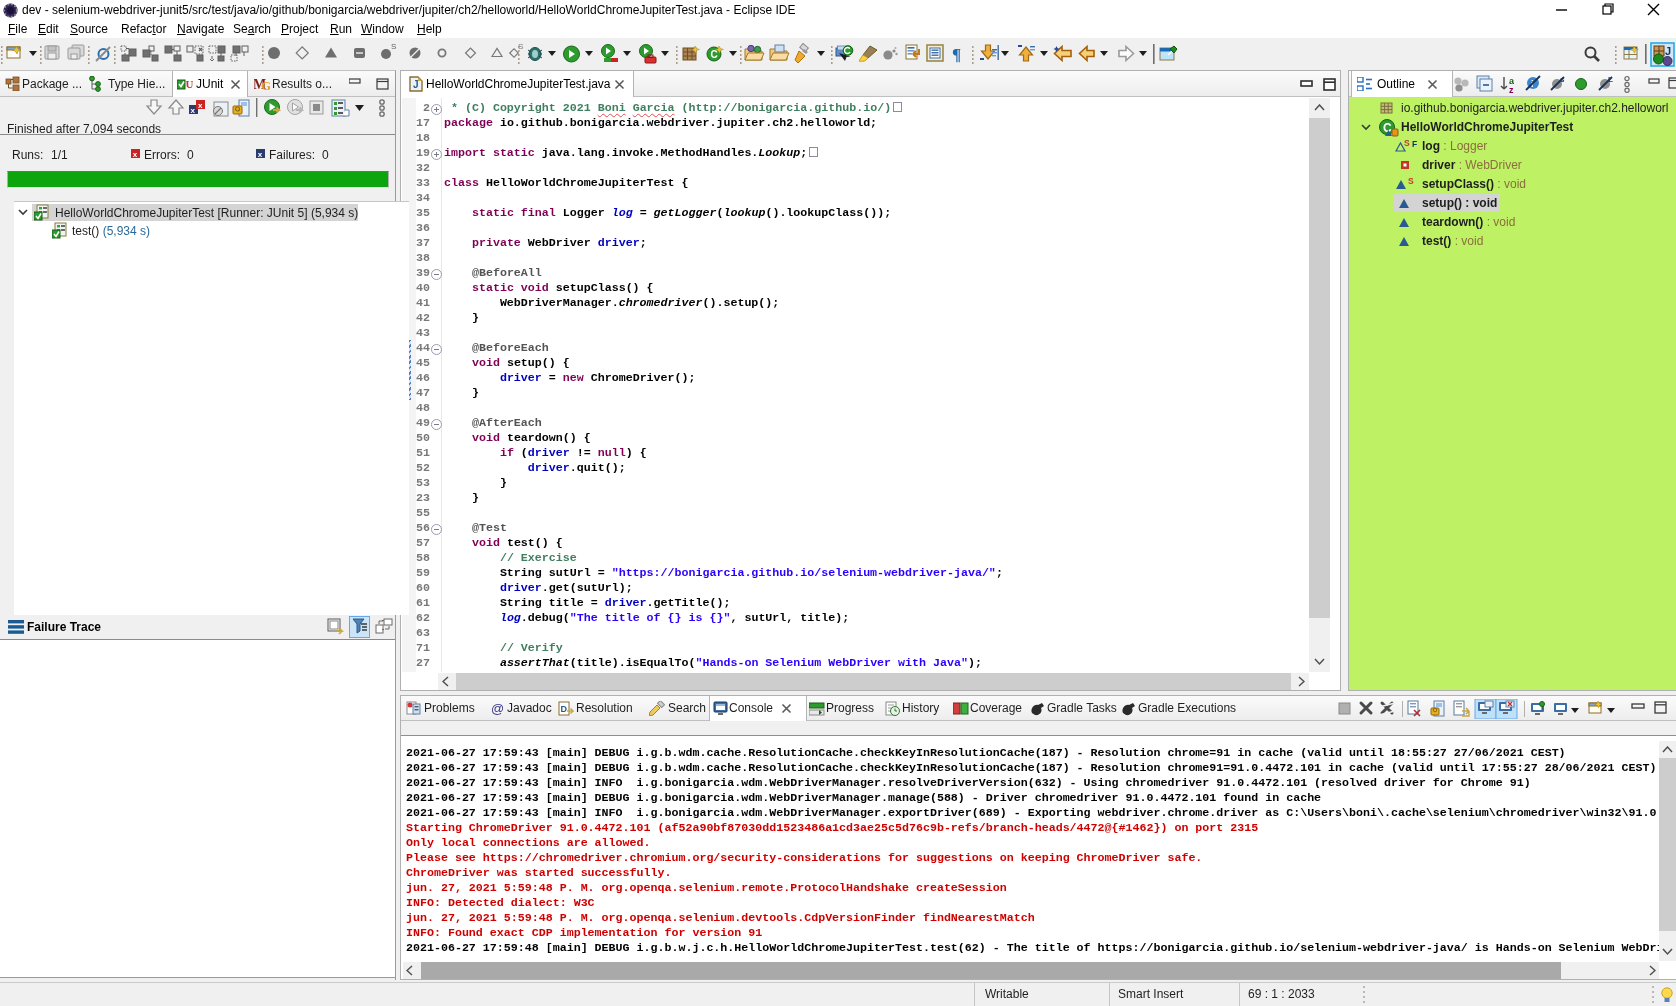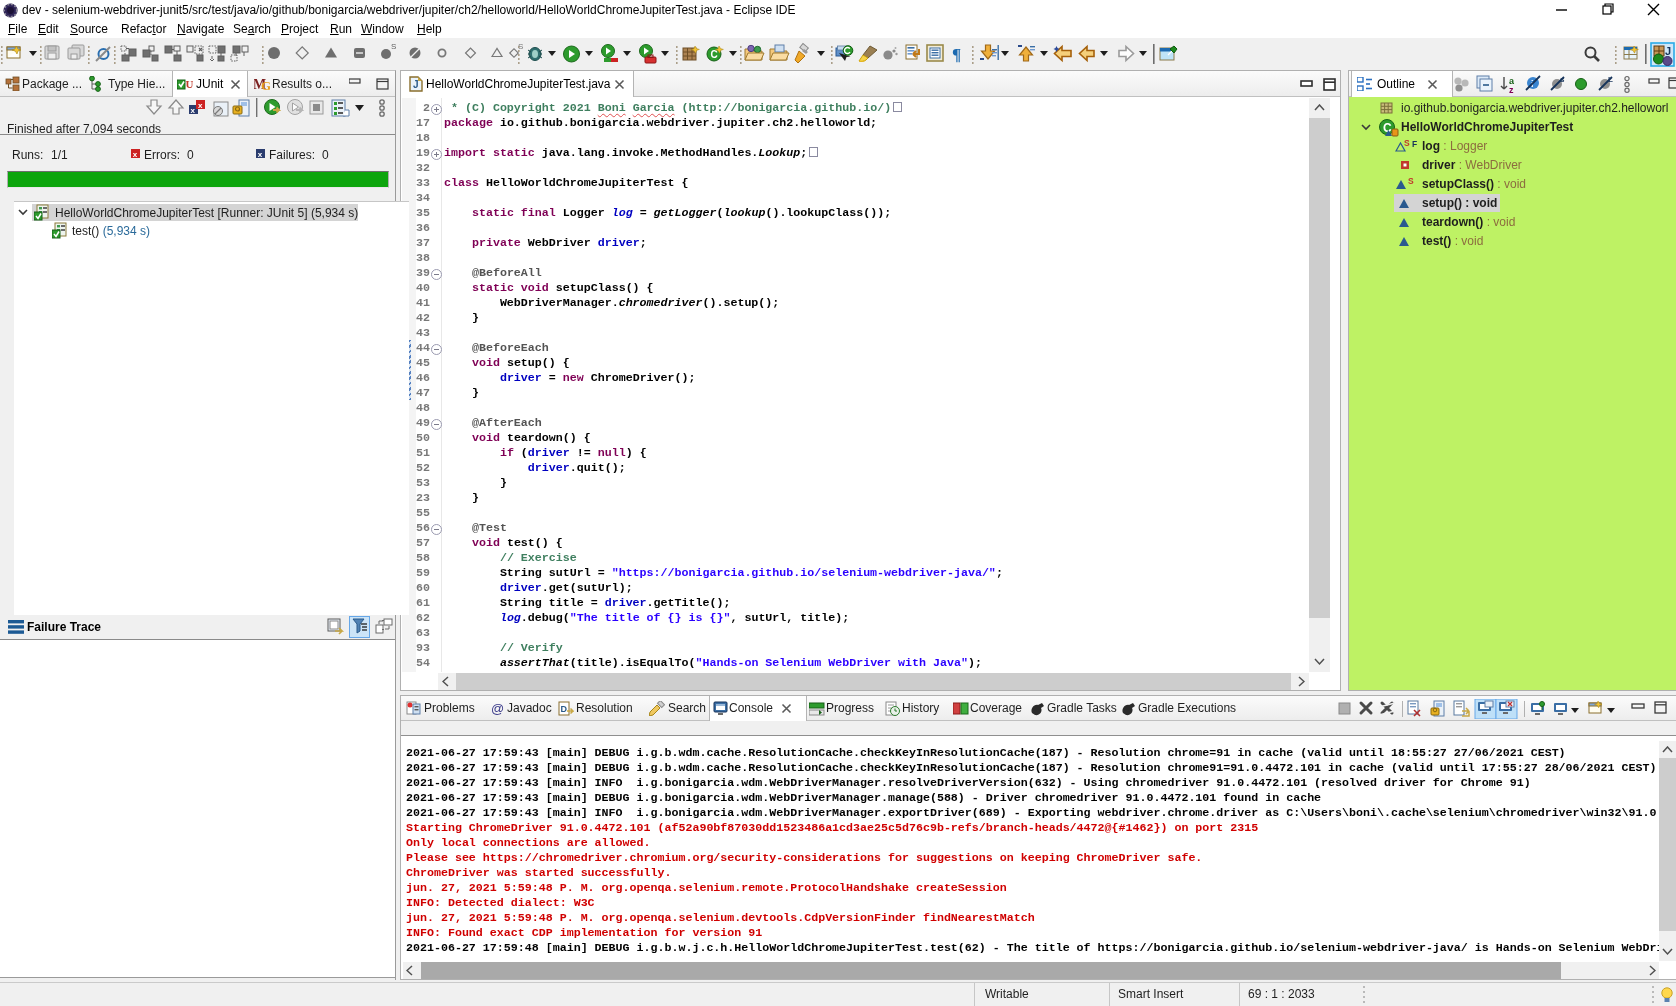--- a/index.html
+++ b/index.html
@@ -444,23 +444,23 @@
 <div class="codeline" style="top:450px">        <span class="cm">// Exercise</span></div>
 <div class="lnum" style="top:465px">59</div>
 <div class="codeline" style="top:465px">        String sutUrl = <span class="s">"https://bonigarcia.github.io/selenium-webdriver-java/"</span>;</div>
 <div class="lnum" style="top:480px">60</div>
 <div class="codeline" style="top:480px">        <span class="fld">driver</span>.get(sutUrl);</div>
 <div class="lnum" style="top:495px">61</div>
 <div class="codeline" style="top:495px">        String title = <span class="fld">driver</span>.getTitle();</div>
 <div class="lnum" style="top:510px">62</div>
 <div class="codeline" style="top:510px">        <span class="sfld">log</span>.debug(<span class="s">"The title of {} is {}"</span>, sutUrl, title);</div>
 <div class="lnum" style="top:525px">63</div>
-<div class="lnum" style="top:540px">93</div>
+<div class="lnum" style="top:540px">71</div>
 <div class="codeline" style="top:540px">        <span class="cm">// Verify</span></div>
-<div class="lnum" style="top:555px">54</div>
+<div class="lnum" style="top:555px">27</div>
 <div class="codeline" style="top:555px">        <span class="sm">assertThat</span>(title).isEqualTo(<span class="s">"Hands-on Selenium WebDriver with Java"</span>);</div>
 </div>
 
   <div class="abs" style="left:908px;top:27px;width:21px;height:574px;background:#f0f0f0;">
     <svg class="abs" style="left:5px;top:6px" width="11" height="8" viewBox="0 0 11 8">
         <path d="M1 6 l4.5-5 4.5 5" stroke="#505050" stroke-width="1.5" fill="none"></path>
       </svg>
     <div class="abs" style="left:0;top:20px;width:21px;height:500px;background:#cdcdcd;"></div>
     <svg class="abs" style="left:5px;top:560px" width="11" height="8" viewBox="0 0 11 8">
         <path d="M1 1 l4.5 5 4.5-5" stroke="#505050" stroke-width="1.5" fill="none"></path>

